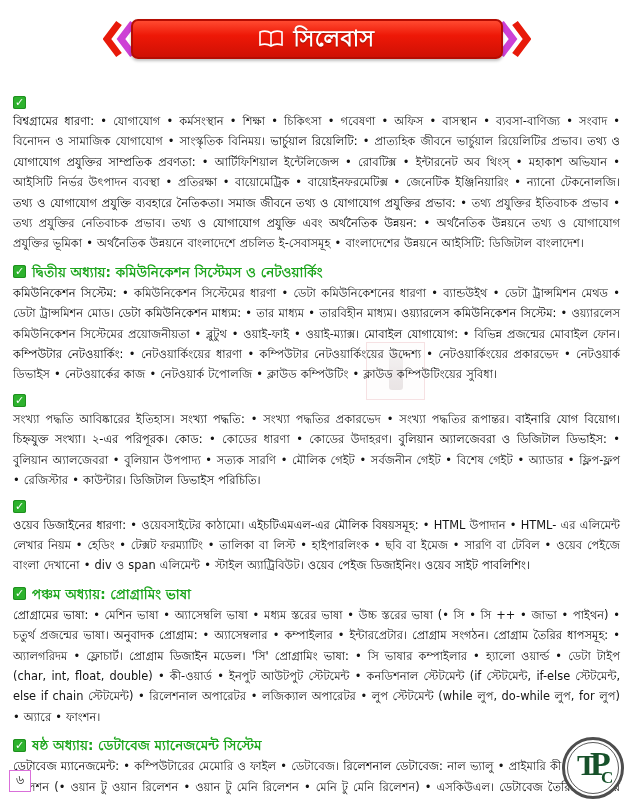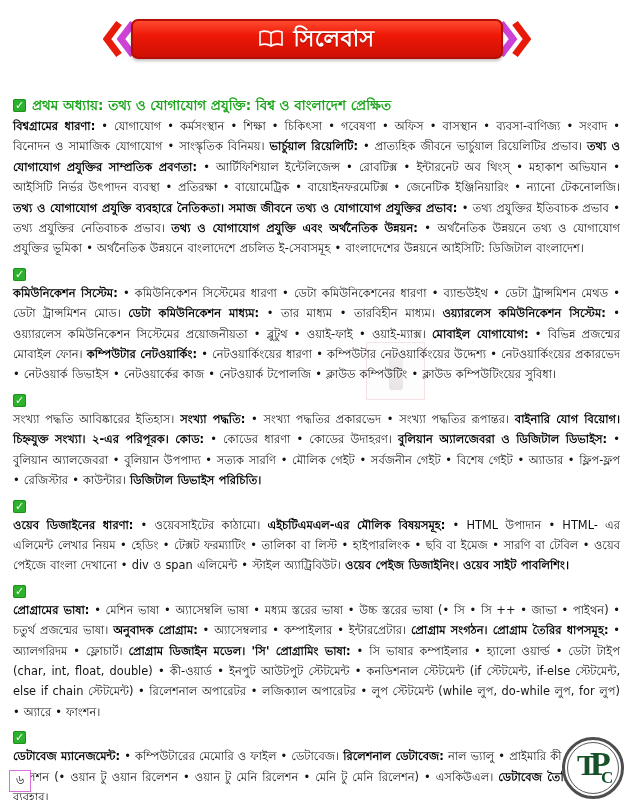--- a/index.html
+++ b/index.html
@@ -41,21 +41,21 @@
   }
   .cb{
     width:13px;height:13px;flex:0 0 13px;background:#2db22d;border-radius:2.5px;
     color:#ffffff;font-size:11px;line-height:13px;text-align:center;font-weight:bold;
     box-shadow:0 0 0 1px #1f8f1f inset;
   }
   p.topics{
     margin:0;font-size:11.4px;line-height:20.4px;color:#141414;
     text-align:justify;word-spacing:.5px;
   }
-  p.topics .b{font-weight:bold;color:#000;}
+  p.topics .b{font-weight:normal;color:#000;}
 
   
   .watermark{
     position:absolute;left:366px;top:342px;width:57px;height:56px;
     border:1px solid rgba(226,160,170,.55);
     background:rgba(252,246,246,.5);z-index:-0;
     display:flex;align-items:center;justify-content:center;opacity:.55;
   }
   .watermark .shape{
     width:14px;height:38px;border-radius:7px 7px 3px 3px;
@@ -107,51 +107,53 @@
   </div>
 
   <div class="watermark">
     <div class="shape"></div>
   </div>
 
   <main class="content">
       <section>
         <h2>
           <span class="cb">✓</span>
-          <span>প্রথম অধ্যায়: তথ্য ও যোগাযোগ প্রযুক্তি: বিশ্ব ও বাংলাদেশ প্রেক্ষিত</span>
         </h2>
         <p class="topics"><span class="b">বিশ্বগ্রামের ধারণা:</span><span> • যোগাযোগ • কর্মসংস্থান • শিক্ষা • চিকিৎসা • গবেষণা • অফিস • বাসস্থান • ব্যবসা-বাণিজ্য • সংবাদ • বিনোদন ও সামাজিক যোগাযোগ • সাংস্কৃতিক বিনিময়। </span><span class="b">ভার্চুয়াল রিয়েলিটি:</span><span> • প্রাত্যহিক জীবনে ভার্চুয়াল রিয়েলিটির প্রভাব। </span><span class="b">তথ্য ও যোগাযোগ প্রযুক্তির সাম্প্রতিক প্রবণতা:</span><span> • আর্টিফিশিয়াল ইন্টেলিজেন্স • রোবটিক্স • ইন্টারনেট অব থিংস্ • মহাকাশ অভিযান • আইসিটি নির্ভর উৎপাদন ব্যবস্থা • প্রতিরক্ষা • বায়োমেট্রিক • বায়োইনফরমেটিক্স • জেনেটিক ইঞ্জিনিয়ারিং • ন্যানো টেকনোলজি। </span><span class="b">তথ্য ও যোগাযোগ প্রযুক্তি ব্যবহারে নৈতিকতা। </span><span class="b">সমাজ জীবনে তথ্য ও যোগাযোগ প্রযুক্তির প্রভাব:</span><span> • তথ্য প্রযুক্তির ইতিবাচক প্রভাব • তথ্য প্রযুক্তির নেতিবাচক প্রভাব। </span><span class="b">তথ্য ও যোগাযোগ প্রযুক্তি এবং অর্থনৈতিক উন্নয়ন:</span><span> • অর্থনৈতিক উন্নয়নে তথ্য ও যোগাযোগ প্রযুক্তির ভূমিকা • অর্থনৈতিক উন্নয়নে বাংলাদেশে প্রচলিত ই-সেবাসমূহ • বাংলাদেশের উন্নয়নে আইসিটি: ডিজিটাল বাংলাদেশ।</span></p>
       </section>
       <section>
         <h2>
           <span class="cb">✓</span>
+          <span>দ্বিতীয় অধ্যায়: কমিউনিকেশন সিস্টেমস ও নেটওয়ার্কিং</span>
         </h2>
         <p class="topics"><span class="b">কমিউনিকেশন সিস্টেম:</span><span> • কমিউনিকেশন সিস্টেমের ধারণা • ডেটা কমিউনিকেশনের ধারণা • ব্যান্ডউইথ • ডেটা ট্রান্সমিশন মেথড • ডেটা ট্রান্সমিশন মোড। </span><span class="b">ডেটা কমিউনিকেশন মাধ্যম:</span><span> • তার মাধ্যম • তারবিহীন মাধ্যম। </span><span class="b">ওয়্যারলেস কমিউনিকেশন সিস্টেম:</span><span> • ওয়্যারলেস কমিউনিকেশন সিস্টেমের প্রয়োজনীয়তা • ব্লুটুথ • ওয়াই-ফাই • ওয়াই-ম্যাক্স। </span><span class="b">মোবাইল যোগাযোগ:</span><span> • বিভিন্ন প্রজন্মের মোবাইল ফোন। </span><span class="b">কম্পিউটার নেটওয়ার্কিং:</span><span> • নেটওয়ার্কিংয়ের ধারণা • কম্পিউটার নেটওয়ার্কিংয়ের উদ্দেশ্য • নেটওয়ার্কিংয়ের প্রকারভেদ • নেটওয়ার্ক ডিভাইস • নেটওয়ার্কের কাজ • নেটওয়ার্ক টপোলজি • ক্লাউড কম্পিউটিং • ক্লাউড কম্পিউটিংয়ের সুবিধা।</span></p>
       </section>
       <section>
         <h2>
           <span class="cb">✓</span>
         </h2>
         <p class="topics"><span>সংখ্যা পদ্ধতি আবিষ্কারের ইতিহাস। </span><span class="b">সংখ্যা পদ্ধতি:</span><span> • সংখ্যা পদ্ধতির প্রকারভেদ • সংখ্যা পদ্ধতির রূপান্তর। </span><span class="b">বাইনারি যোগ বিয়োগ। </span><span class="b">চিহ্নযুক্ত সংখ্যা। </span><span class="b">২-এর পরিপূরক। </span><span class="b">কোড:</span><span> • কোডের ধারণা • কোডের উদাহরণ। </span><span class="b">বুলিয়ান অ্যালজেবরা ও ডিজিটাল ডিভাইস:</span><span> • বুলিয়ান অ্যালজেবরা • বুলিয়ান উপপাদ্য • সত্যক সারণি • মৌলিক গেইট • সর্বজনীন গেইট • বিশেষ গেইট • অ্যাডার • ফ্লিপ-ফ্লপ • রেজিস্টার • কাউন্টার। </span><span class="b">ডিজিটাল ডিভাইস পরিচিতি।</span></p>
       </section>
       <section>
         <h2>
           <span class="cb">✓</span>
         </h2>
         <p class="topics"><span class="b">ওয়েব ডিজাইনের ধারণা:</span><span> • ওয়েবসাইটের কাঠামো। </span><span class="b">এইচটিএমএল-এর মৌলিক বিষয়সমূহ:</span><span> • HTML উপাদান • HTML- এর এলিমেন্ট লেখার নিয়ম • হেডিং • টেক্সট ফরম্যাটিং • তালিকা বা লিস্ট • হাইপারলিংক • ছবি বা ইমেজ • সারণি বা টেবিল • ওয়েব পেইজে বাংলা দেখানো • div ও span এলিমেন্ট • স্টাইল অ্যাট্রিবিউট। </span><span class="b">ওয়েব পেইজ ডিজাইনিং। </span><span class="b">ওয়েব সাইট পাবলিশিং।</span></p>
       </section>
       <section>
         <h2>
           <span class="cb">✓</span>
+          <span>পঞ্চম অধ্যায়: প্রোগ্রামিং ভাষা</span>
         </h2>
         <p class="topics"><span class="b">প্রোগ্রামের ভাষা:</span><span> • মেশিন ভাষা • অ্যাসেম্বলি ভাষা • মধ্যম স্তরের ভাষা • উচ্চ স্তরের ভাষা (• সি • সি ++ • জাভা • পাইথন) • চতুর্থ প্রজন্মের ভাষা। </span><span class="b">অনুবাদক প্রোগ্রাম:</span><span> • অ্যাসেম্বলার • কম্পাইলার • ইন্টারপ্রেটার। </span><span class="b">প্রোগ্রাম সংগঠন। </span><span class="b">প্রোগ্রাম তৈরির ধাপসমূহ:</span><span> • অ্যালগরিদম • ফ্লোচার্ট। </span><span class="b">প্রোগ্রাম ডিজাইন মডেল। </span><span class="b">'সি' প্রোগ্রামিং ভাষা:</span><span> • সি ভাষার কম্পাইলার • হ্যালো ওয়ার্ল্ড • ডেটা টাইপ (char, int, float, double) • কী-ওয়ার্ড • ইনপুট আউটপুট স্টেটমেন্ট • কনডিশনাল স্টেটমেন্ট (if স্টেটমেন্ট, if-else স্টেটমেন্ট, else if chain স্টেটমেন্ট) • রিলেশনাল অপারেটর • লজিক্যাল অপারেটর • লুপ স্টেটমেন্ট (while লুপ, do-while লুপ, for লুপ) • অ্যারে • ফাংশন।</span></p>
       </section>
       <section>
         <h2>
           <span class="cb">✓</span>
+          <span>ষষ্ঠ অধ্যায়: ডেটাবেজ ম্যানেজমেন্ট সিস্টেম</span>
         </h2>
         <p class="topics"><span class="b">ডেটাবেজ ম্যানেজমেন্ট:</span><span> • কম্পিউটারের মেমোরি ও ফাইল • ডেটাবেজ। </span><span class="b">রিলেশনাল ডেটাবেজ:</span><span> নাল ভ্যালু • প্রাইমারি কী • ডেটাবেজ রিলেশন (• ওয়ান টু ওয়ান রিলেশন • ওয়ান টু মেনি রিলেশন • মেনি টু মেনি রিলেশন) • এসকিউএল। </span><span class="b">ডেটাবেজ তৈরি:</span><span> • কুয়েরি ব্যবহার। </span></p>
       </section>
     </main>
 
   <div class="page-num">
     <span>৬</span>
   </div>
   <div class="logo">
     <div class="inner">

